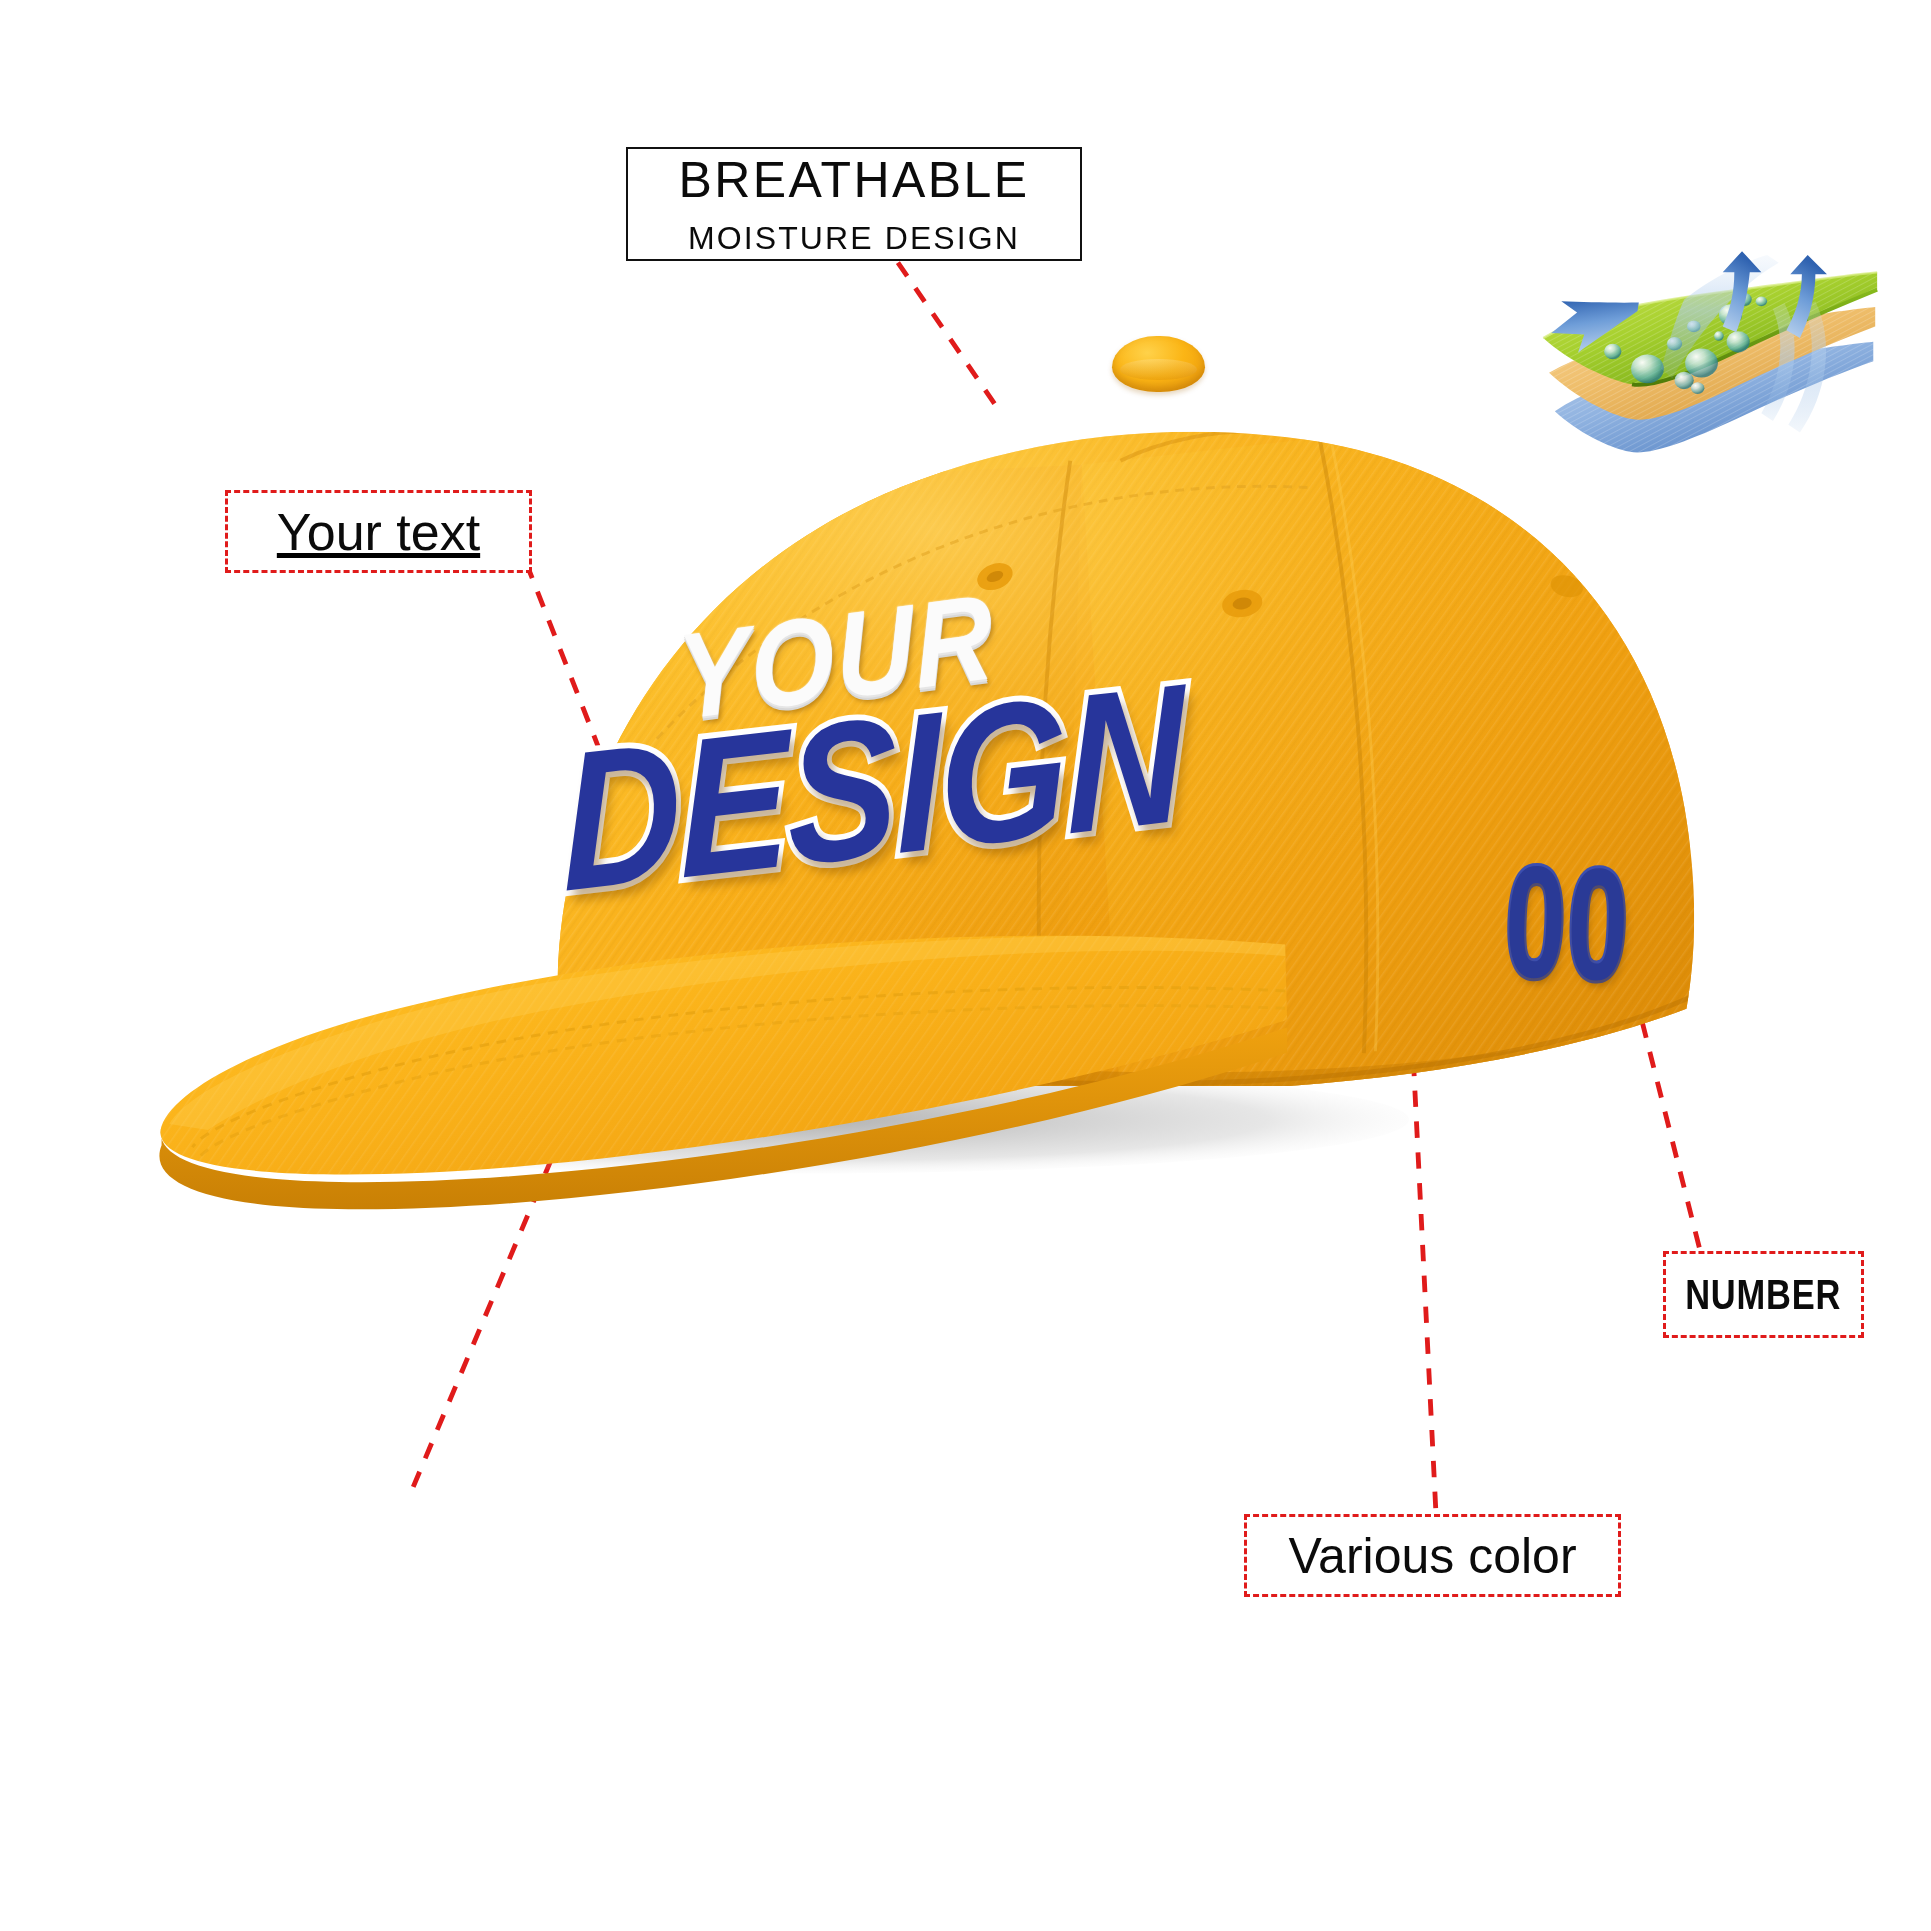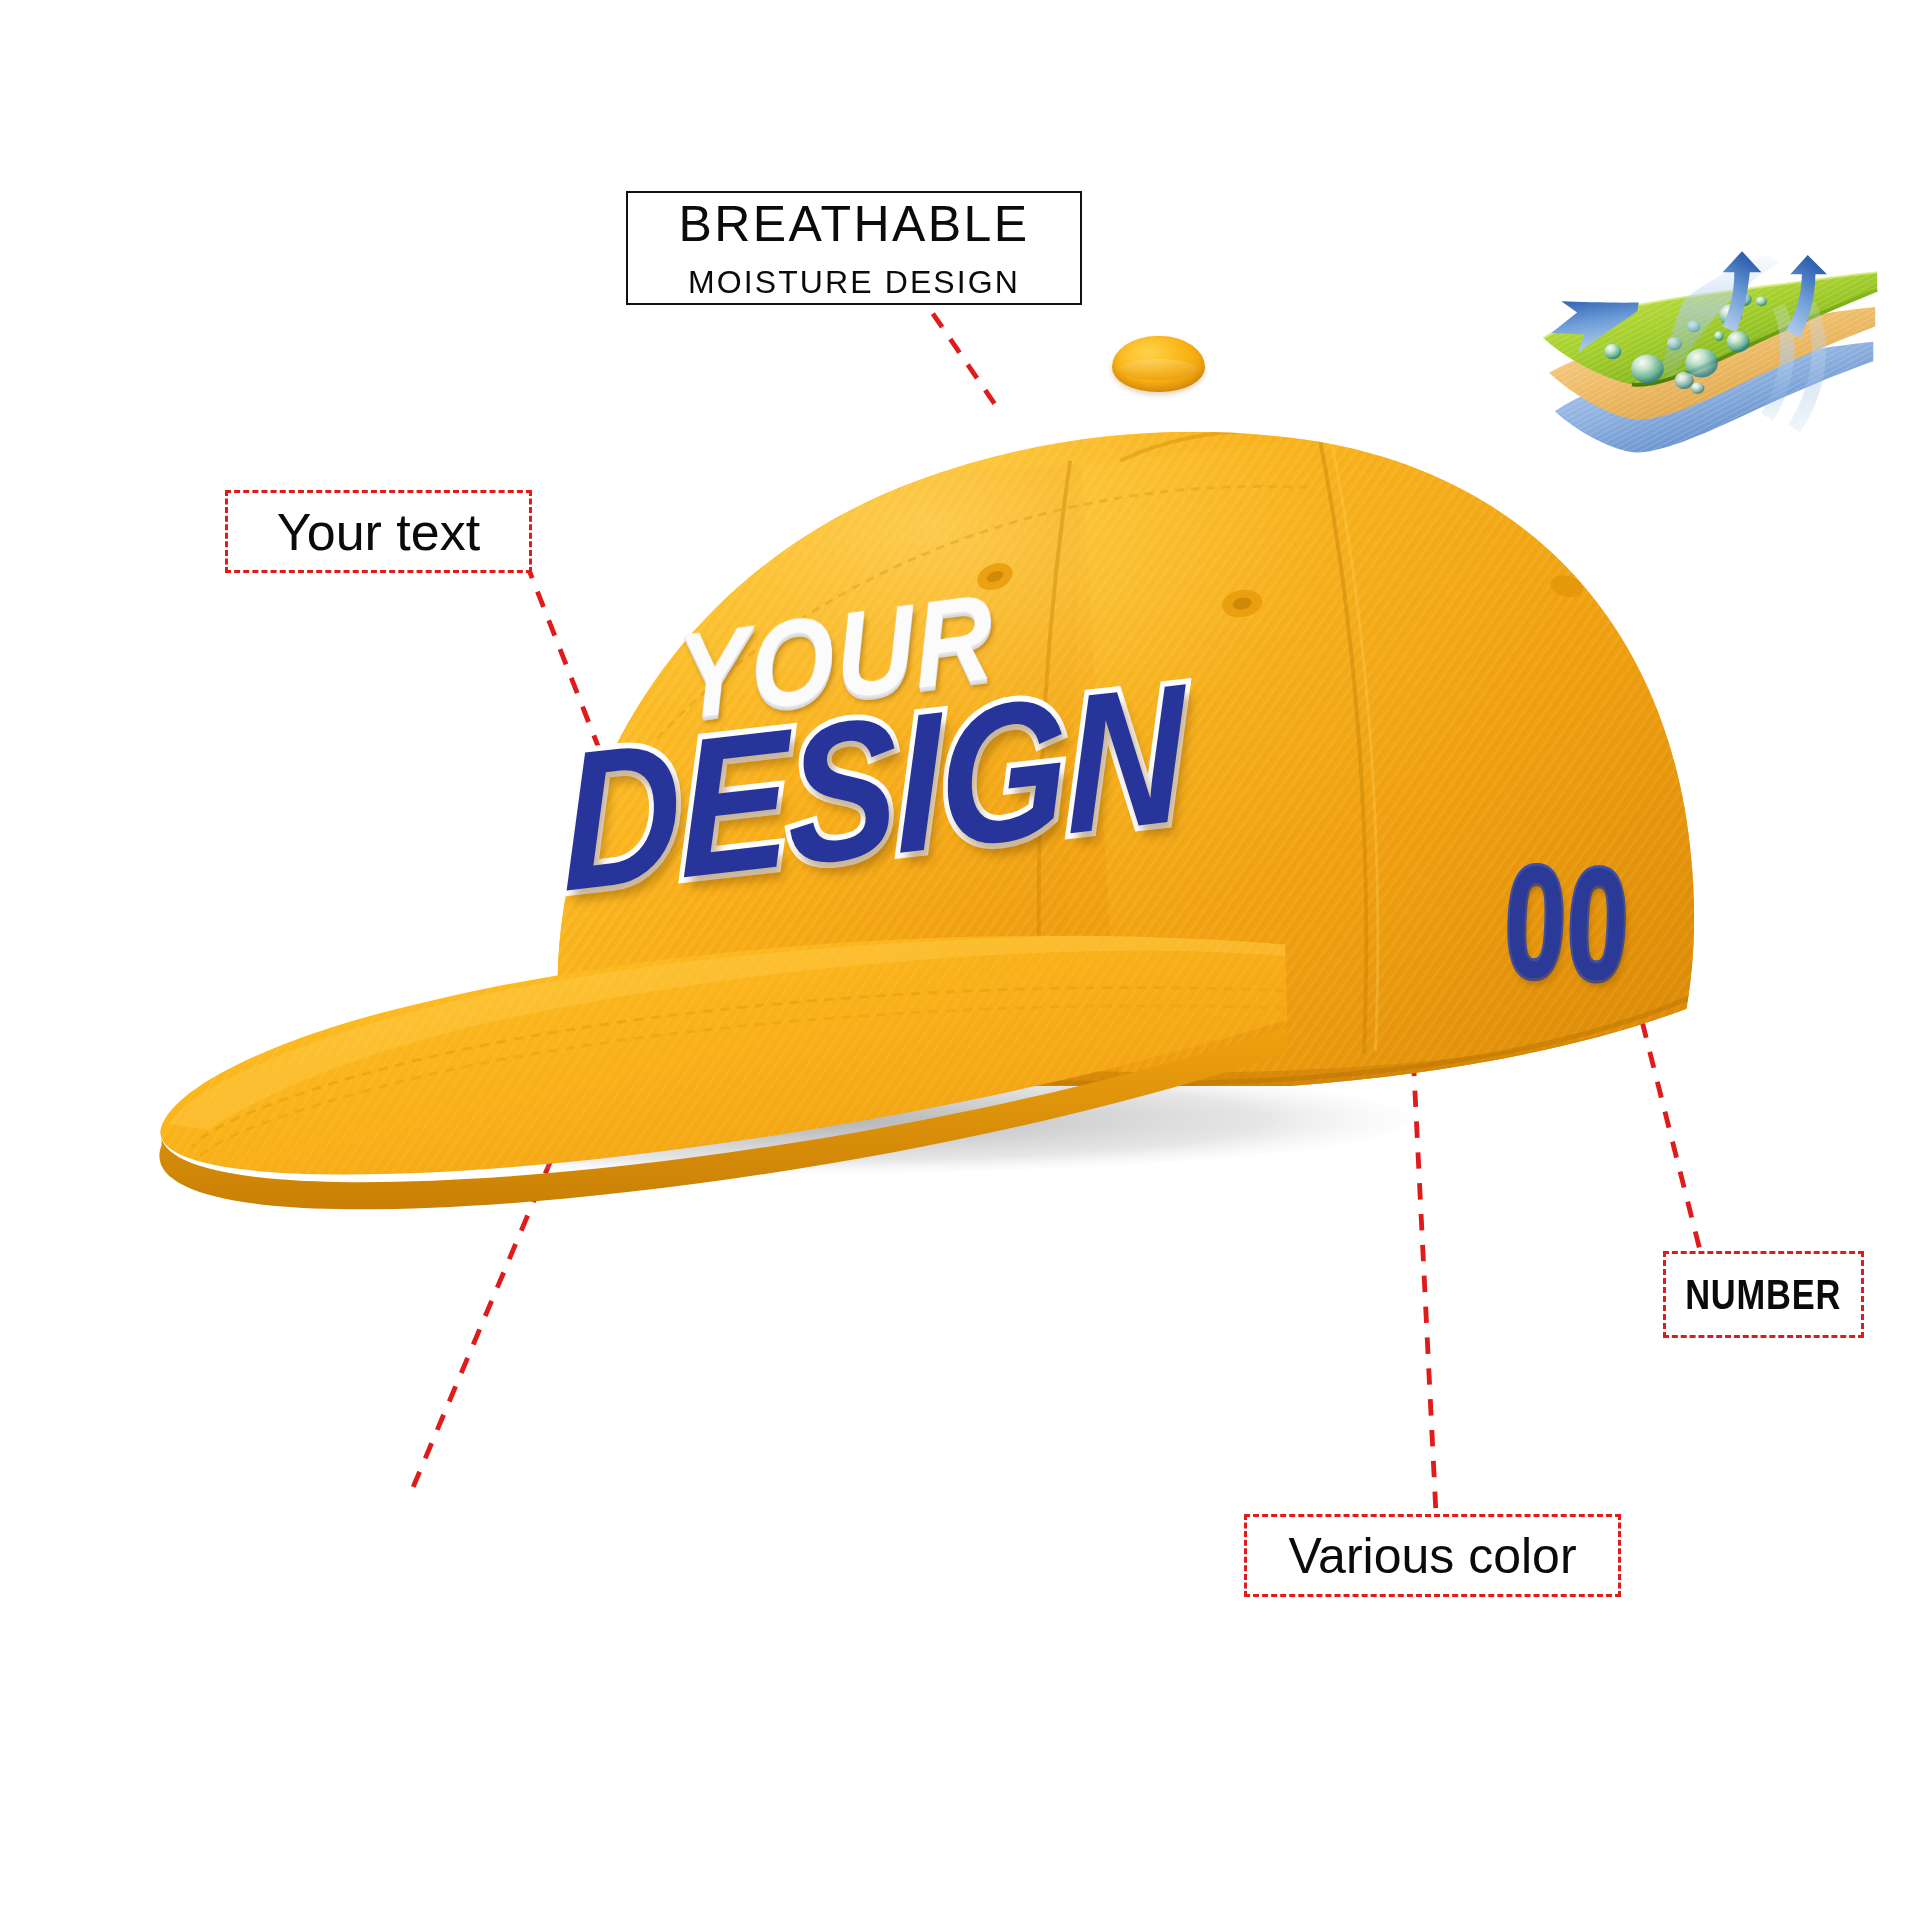--- a/index.html
+++ b/index.html
@@ -11,25 +11,25 @@
   }
   #stage{position:absolute;inset:0;width:1931px;height:1931px;}
 
   
   .callout{position:absolute;display:flex;align-items:center;justify-content:center;
            box-sizing:border-box;background:#ffffff;text-align:center;}
   .callout.dashed{border:3.9px dashed #e01b1b;}
   .callout.solid{border:2.9px solid #111111;}
   .callout .lbl{color:#0b0b0b;font-family:"Liberation Sans",sans-serif;line-height:1;white-space:nowrap;}
 
-  #cal-breathable{left:626px;top:147px;width:456px;height:114px;flex-direction:column;gap:17px;margin-top:44px;}
+  #cal-breathable{left:626px;top:147px;width:456px;height:114px;flex-direction:column;gap:17px;}
   #cal-breathable .l1{font-size:50px;letter-spacing:2.4px;font-weight:400;}
   #cal-breathable .l2{font-size:32px;letter-spacing:2.1px;font-weight:400;}
 
-  #cal-yourtext{left:225px;top:490px;width:307px;height:83px;}
+  #cal-yourtext{left:225px;top:490px;width:307px;height:83px;text-decoration:underline;}
   #cal-yourtext .lbl{font-size:52px;}
 
   #cal-stitched{left:172px;top:1492px;width:359px;height:106px;}
   #cal-stitched .lbl{font-size:70px;}
 
   #cal-various{left:1244px;top:1514px;width:377px;height:83px;}
   #cal-various .lbl{font-size:50px;}
 
   #cal-number{left:1663px;top:1251px;width:201px;height:87px;}
   #cal-number .lbl{font-size:42px;font-family:"Liberation Sans Narrow","Liberation Sans",sans-serif;

